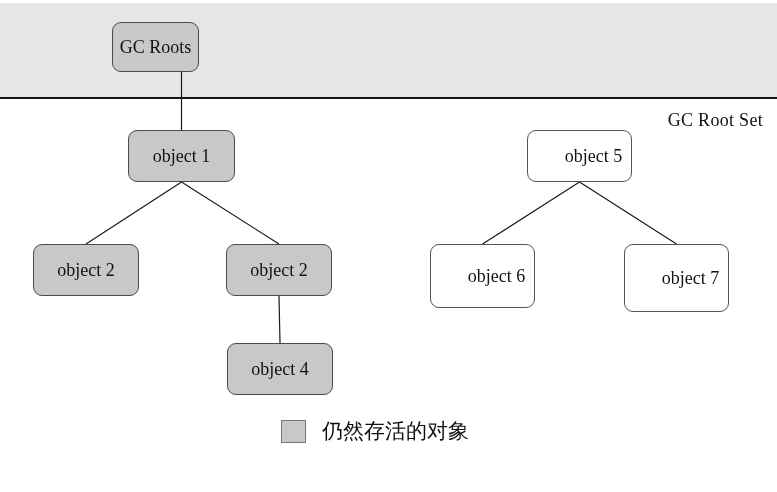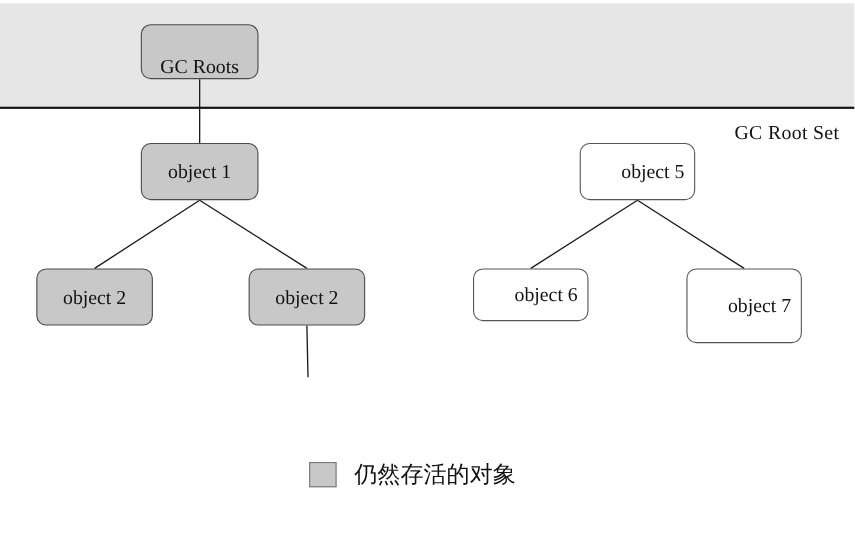--- a/index.html
+++ b/index.html
@@ -52,27 +52,27 @@
   .node.alive {
     background: var(--alive-fill, #c8c8c8);
     border: 1.6px solid #4a4a4a;
   }
   .node.collectible {
     background: var(--collectible-fill, #ffffff);
     border: 1.1px solid #555555;
     padding-left: 28px;
   }
 
-  #n-gc_roots { left: 128px; top: 22px;  width: 107px; height: 50px; align-items: flex-end; }
+  #n-gc_roots { left: 112px; top: 22px;  width: 87px; height: 50px; }
   #n-object1  { left: 128px; top: 130px; width: 107px; height: 52px; }
   #n-object2  { left: 33px;  top: 244px; width: 106px; height: 52px; }
   #n-object3  { left: 226px; top: 244px; width: 106px; height: 52px; }
   #n-object4  { left: 227px; top: 343px; width: 106px; height: 52px; }
   #n-object5  { left: 527px; top: 130px; width: 105px; height: 52px; }
-  #n-object6  { left: 430px; top: 244px; width: 105px; height: 48px; }
+  #n-object6  { left: 430px; top: 244px; width: 105px; height: 64px; }
   #n-object7  { left: 624px; top: 244px; width: 105px; height: 68px; }
 
   
   .legend {
     position: absolute;
     left: 281px; top: 419px;
   }
   .legend-row {
     display: flex;
     align-items: center;
@@ -122,20 +122,23 @@
   </div>
   <div class="node alive" id="n-object1">
     <span>object 1</span>
   </div>
   <div class="node alive" id="n-object2">
     <span>object 2</span>
   </div>
   <div class="node alive" id="n-object3">
     <span>object 2</span>
   </div>
+  <div class="node alive" id="n-object4">
+    <span>object 4</span>
+  </div>
   <div class="node collectible" id="n-object5">
     <span>object 5</span>
   </div>
   <div class="node collectible" id="n-object6">
     <span>object 6</span>
   </div>
   <div class="node collectible" id="n-object7">
     <span>object 7</span>
   </div>
 

